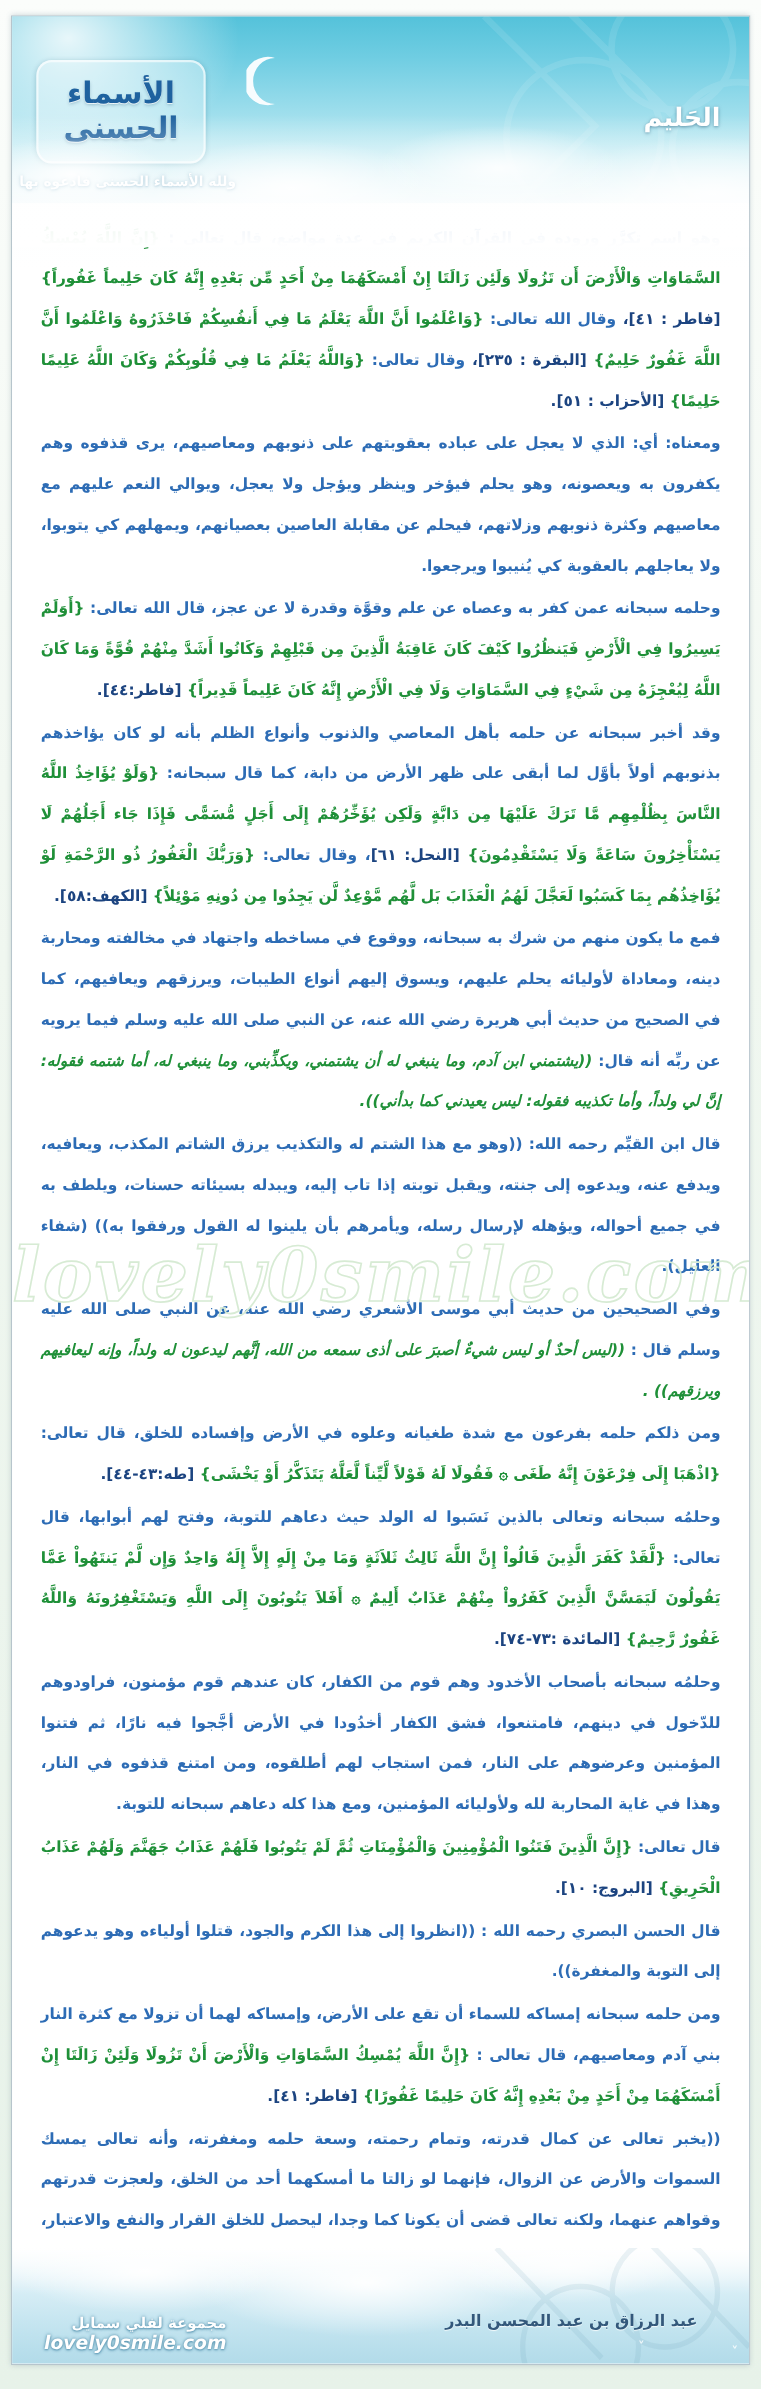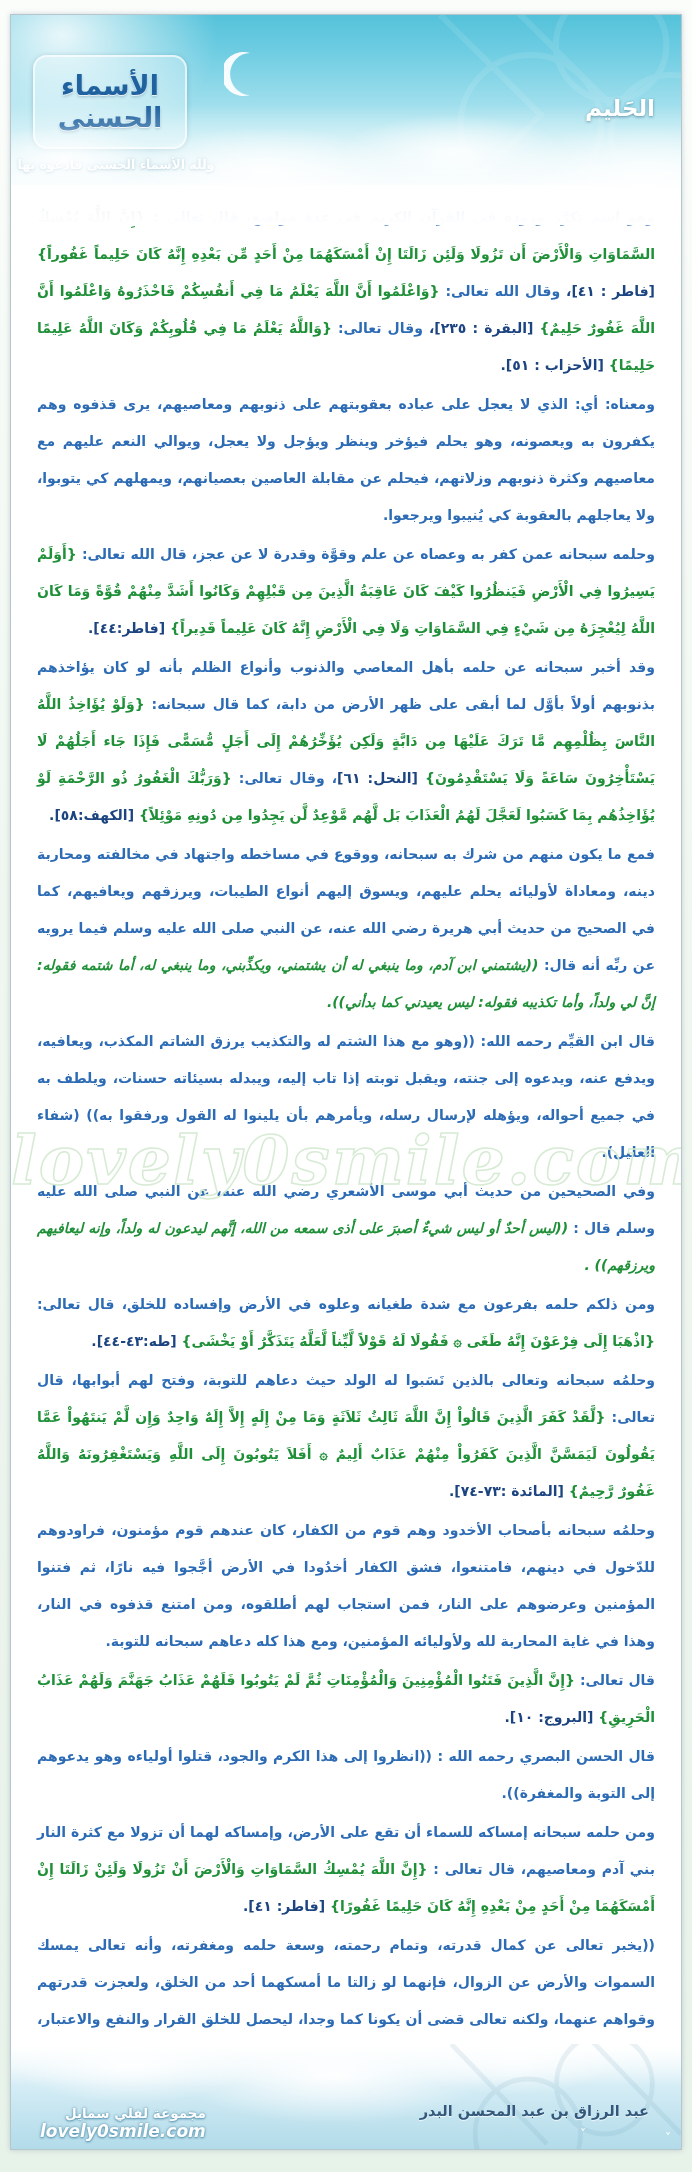--- a/index.html
+++ b/index.html
@@ -97,21 +97,21 @@
   .footer-clouds {
     position: absolute; inset: 0; pointer-events: none;
     background:
       radial-gradient(ellipse 170px 55px at 18% 20%, rgba(255,255,255,.95), rgba(255,255,255,0) 70%),
       radial-gradient(ellipse 220px 70px at 48% 30%, rgba(255,255,255,.95), rgba(255,255,255,0) 70%),
       radial-gradient(ellipse 150px 50px at 75% 15%, rgba(255,255,255,.8), rgba(255,255,255,0) 70%),
       linear-gradient(180deg, #ffffff 0%, rgba(255,255,255,0) 40%);
   }
   .footer-pattern { position: absolute; right: 0; top: 0; height: 100%; width: 40%; opacity: .12; }
   .footer-author {
-    position: absolute; right: 32px; bottom: 30px;
+    position: absolute; right: 47px; bottom: 30px;
     font-size: 14.5px; font-weight: bold; color: var(--c-footer_author, #33587b);
     text-shadow: 0 1px 1px rgba(255,255,255,.8);
   }
   .footer-left { position: absolute; left: 18px; bottom: 8px; direction: rtl; margin-left: 11px; }
   .footer-group {
     font-size: 13.5px; font-weight: bold; color: #ffffff;
     text-shadow: 0 1px 2px #5d99b5, 0 0 3px rgba(70,130,160,.9);
   }
   .footer-site {
     direction: ltr; font-size: 17px; font-weight: bold; font-style: italic; color: #ffffff;

